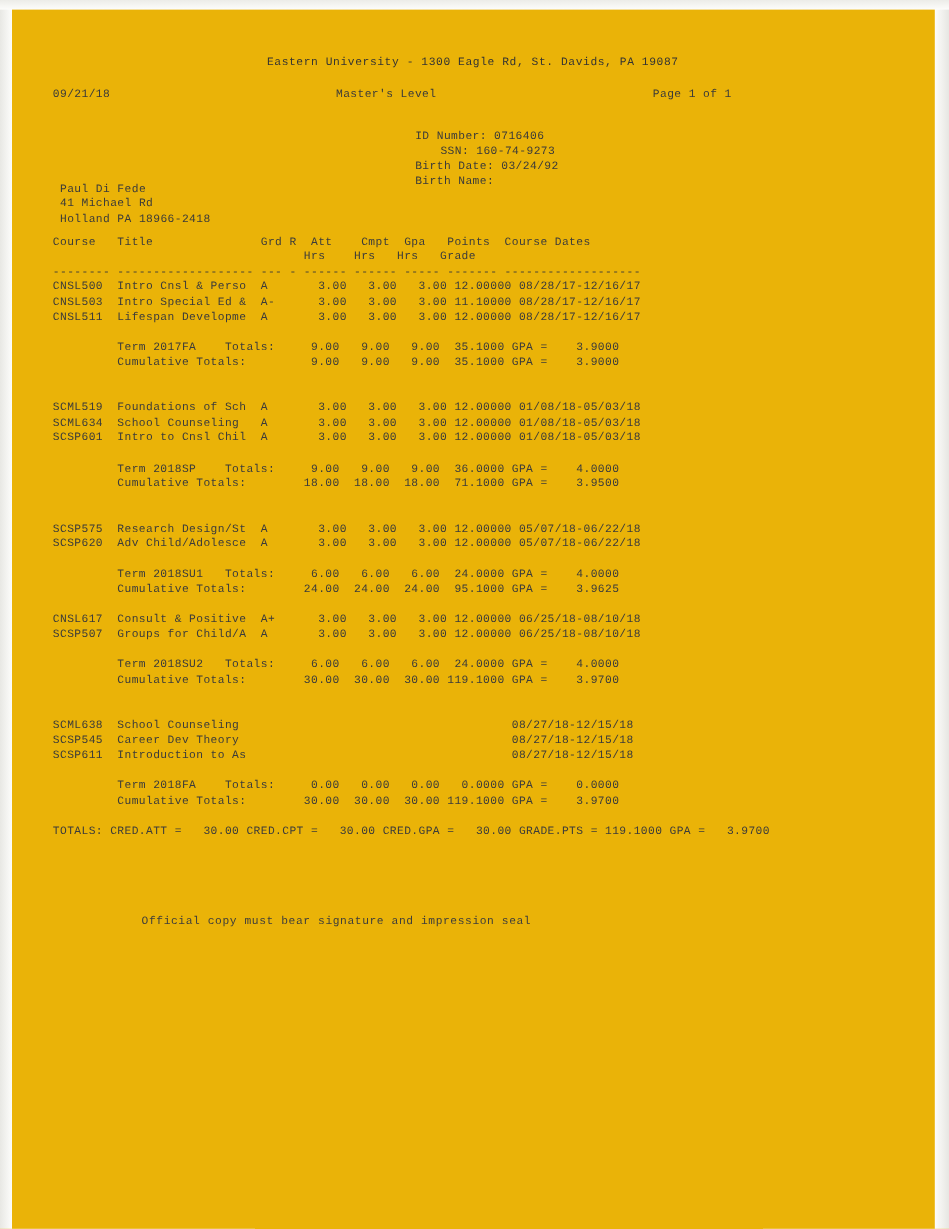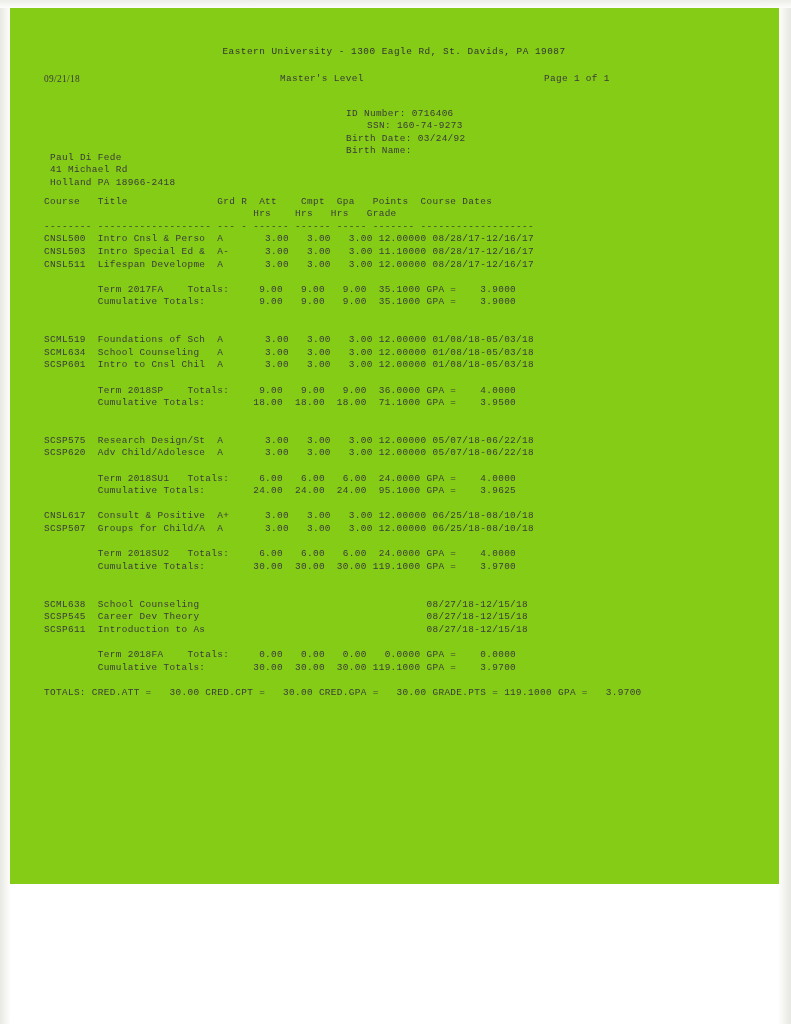--- a/index.html
+++ b/index.html
@@ -12,22 +12,22 @@
     height: 1024px;
     font-family: "Liberation Mono", "DejaVu Sans Mono", monospace;
     color: #2b2b2b;
     position: relative;
     overflow: hidden;
   }
   .page {
     position: absolute;
     left: 0; top: 0;
     width: 791px;
-    height: 884px;
-    background: #84cc16;
+    height: 1024px;
+    background: #eab308;
   }
   
   .scan-edge-left {
     position: absolute; left: 0; top: 0; width: 10px; height: 1024px;
     background: linear-gradient(to right, #e8e8e4, #fdfdfb);
   }
   .scan-edge-right {
     position: absolute; right: 0; top: 0; width: 12px; height: 1024px;
     background: linear-gradient(to left, #e6e6e2, #fdfdfb);
   }
@@ -60,21 +60,21 @@
     font-size: 9.4px;
     letter-spacing: 0.5px;
     color: #333;
   }
   .row-3col {
     display: block;
     position: relative;
     height: 13px;
     margin-bottom: 22px;
   }
-  .c-left { position: absolute; left: 0; font-family: Liberation Serif, serif; }
+  .c-left { position: absolute; left: 0; }
   .c-mid  { position: absolute; left: 236px; text-align: center; }
   .c-right{ position: absolute; left: 500px; }
 
   .addr-block {
     position: relative;
     height: 52px;
     margin-bottom: 36px;
   }
   .addr-left { position: absolute; left: 6px; top: 0; margin-top: 44px; }
   .addr-right { position: absolute; left: 302px; top: 0; }
@@ -171,13 +171,14 @@
 SCSP545  Career Dev Theory                                      08/27/18-12/15/18
 SCSP611  Introduction to As                                     08/27/18-12/15/18
 
          Term 2018FA    Totals:     0.00   0.00   0.00   0.0000 GPA =    0.0000
          Cumulative Totals:        30.00  30.00  30.00 119.1000 GPA =    3.9700</pre>
       <pre style="margin-top:12.6px">TOTALS: CRED.ATT =   30.00 CRED.CPT =   30.00 CRED.GPA =   30.00 GRADE.PTS = 119.1000 GPA =   3.9700</pre>
     </div>
 
   </div>
 
+  <div class="footer-note">Official copy must bear signature and impression seal</div>
 </div>
 
 </body></html>

